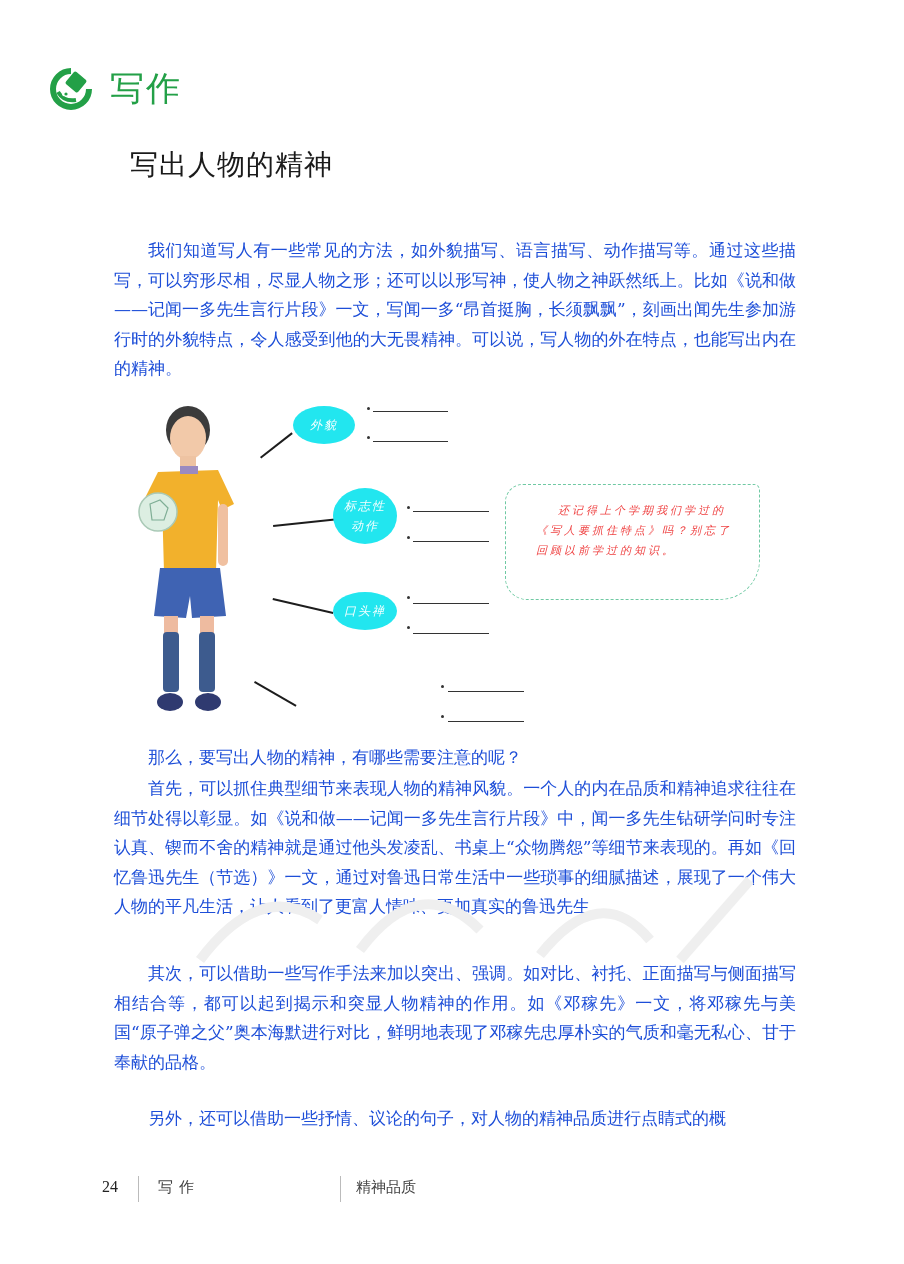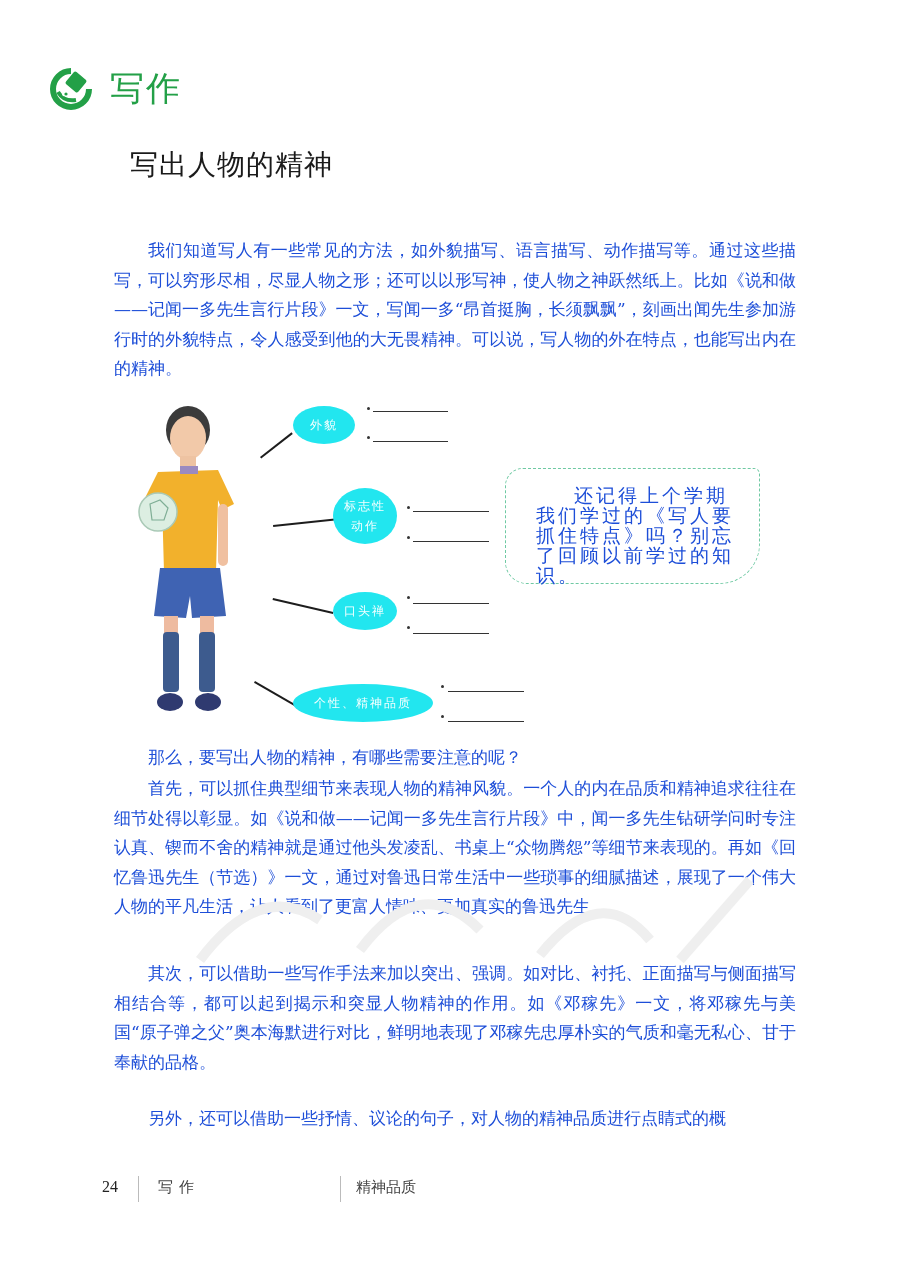--- a/index.html
+++ b/index.html
@@ -7,27 +7,27 @@
     body { position: relative; font-family: "DejaVu Serif", "Liberation Serif", serif; color: #2a2a2a; }
 
     .section-header { position: absolute; left: 50px; top: 66px; display: flex; align-items: center; }
     .section-logo { width: 42px; height: 42px; position: relative; }
     .section-title { margin-left: 18px; font-family: "DejaVu Sans", "Liberation Sans", sans-serif; font-size: 34px; color: #23a047; letter-spacing: 2px; font-weight: normal; }
 
     .page-title { position: absolute; left: 130px; top: 146px; font-family: "DejaVu Sans", "Liberation Sans", sans-serif; font-weight: normal; font-size: 28px; color: #1a1a1a; letter-spacing: 1px; }
 
     .para { position: absolute; left: 90px; width: 682px; font-size: 17px; line-height: 29.6px; color: #1d4ed8; text-align: justify; text-indent: 2em; margin-left: 24px; }
 
-    .diagram { position: absolute; left: 130px; top: 400px; width: 650px; height: 330px; }
+    .diagram { position: absolute; left: 130px; top: 400px; width: 650px; height: 330px; font-style: italic; }
     .bubble { position: absolute; background: #22e6ef; border-radius: 50%; color: #f4ffff; font-size: 12px; display: flex; align-items: center; justify-content: center; text-align: center; line-height: 20px; letter-spacing: 2px; }
     .blank { position: absolute; height: 1px; background: #333; }
     .dot { position: absolute; width: 3px; height: 3px; background: #333; border-radius: 50%; }
     .connector { position: absolute; height: 1.6px; background: #1d1d1d; transform-origin: 0 0; }
 
-    .tip-box { position: absolute; left: 375px; top: 68px; width: 255px; height: 116px; border: 1.5px dashed #6fc9a3; border-radius: 18px 6px 40px 22px; padding: 16px 22px 10px 30px; font-size: 19px; line-height: 20px; letter-spacing: 3px; color: #1d4ed8; }
+    .tip-box { position: absolute; left: 375px; top: 84px; width: 255px; height: 116px; border: 1.5px dashed #6fc9a3; border-radius: 18px 6px 40px 22px; padding: 16px 22px 10px 30px; font-size: 11px; line-height: 20px; letter-spacing: 3px; color: #ef4444; }
     .tip-box .tip-text { text-indent: 2em; }
 
     .footer { position: absolute; top: 1176px; left: 102px; width: 700px; height: 30px; font-size: 15px; color: #444; }
     .footer .page-num { position: absolute; left: 0; top: 2px; font-family: "Liberation Serif", serif; font-size: 16px; color: #222; }
     .footer .sep { position: absolute; top: 0; width: 1px; height: 26px; background: #bbb; }
     .footer .chapter { position: absolute; left: 56px; top: 2px; letter-spacing: 6px; }
     .footer .unit { position: absolute; left: 254px; top: 2px; }
 
     .watermark { position: absolute; left: 180px; top: 860px; width: 600px; height: 110px; pointer-events: none; }
   </style>
@@ -97,21 +97,20 @@
   <div class="blank" style="left:283px;top:111px;width:76px;"></div>
   <div class="dot" style="left:277px;top:136px;"></div>
   <div class="blank" style="left:283px;top:141px;width:76px;"></div>
 
   <div class="bubble" style="left:203px;top:192px;width:64px;height:38px;">口头禅</div>
   <div class="dot" style="left:277px;top:196px;"></div>
   <div class="blank" style="left:283px;top:203px;width:76px;"></div>
   <div class="dot" style="left:277px;top:226px;"></div>
   <div class="blank" style="left:283px;top:233px;width:76px;"></div>
 
-  <div class="bubble" style="left:163px;top:284px;width:140px;height:38px;">个性、精神品质</div>
   <div class="dot" style="left:311px;top:285px;"></div>
   <div class="blank" style="left:318px;top:291px;width:76px;"></div>
   <div class="dot" style="left:311px;top:315px;"></div>
   <div class="blank" style="left:318px;top:321px;width:76px;"></div>
 
   <div class="tip-box">
     <div class="tip-text">还记得上个学期我们学过的《写人要抓住特点》吗？别忘了回顾以前学过的知识。</div>
   </div>
 </div>
 

